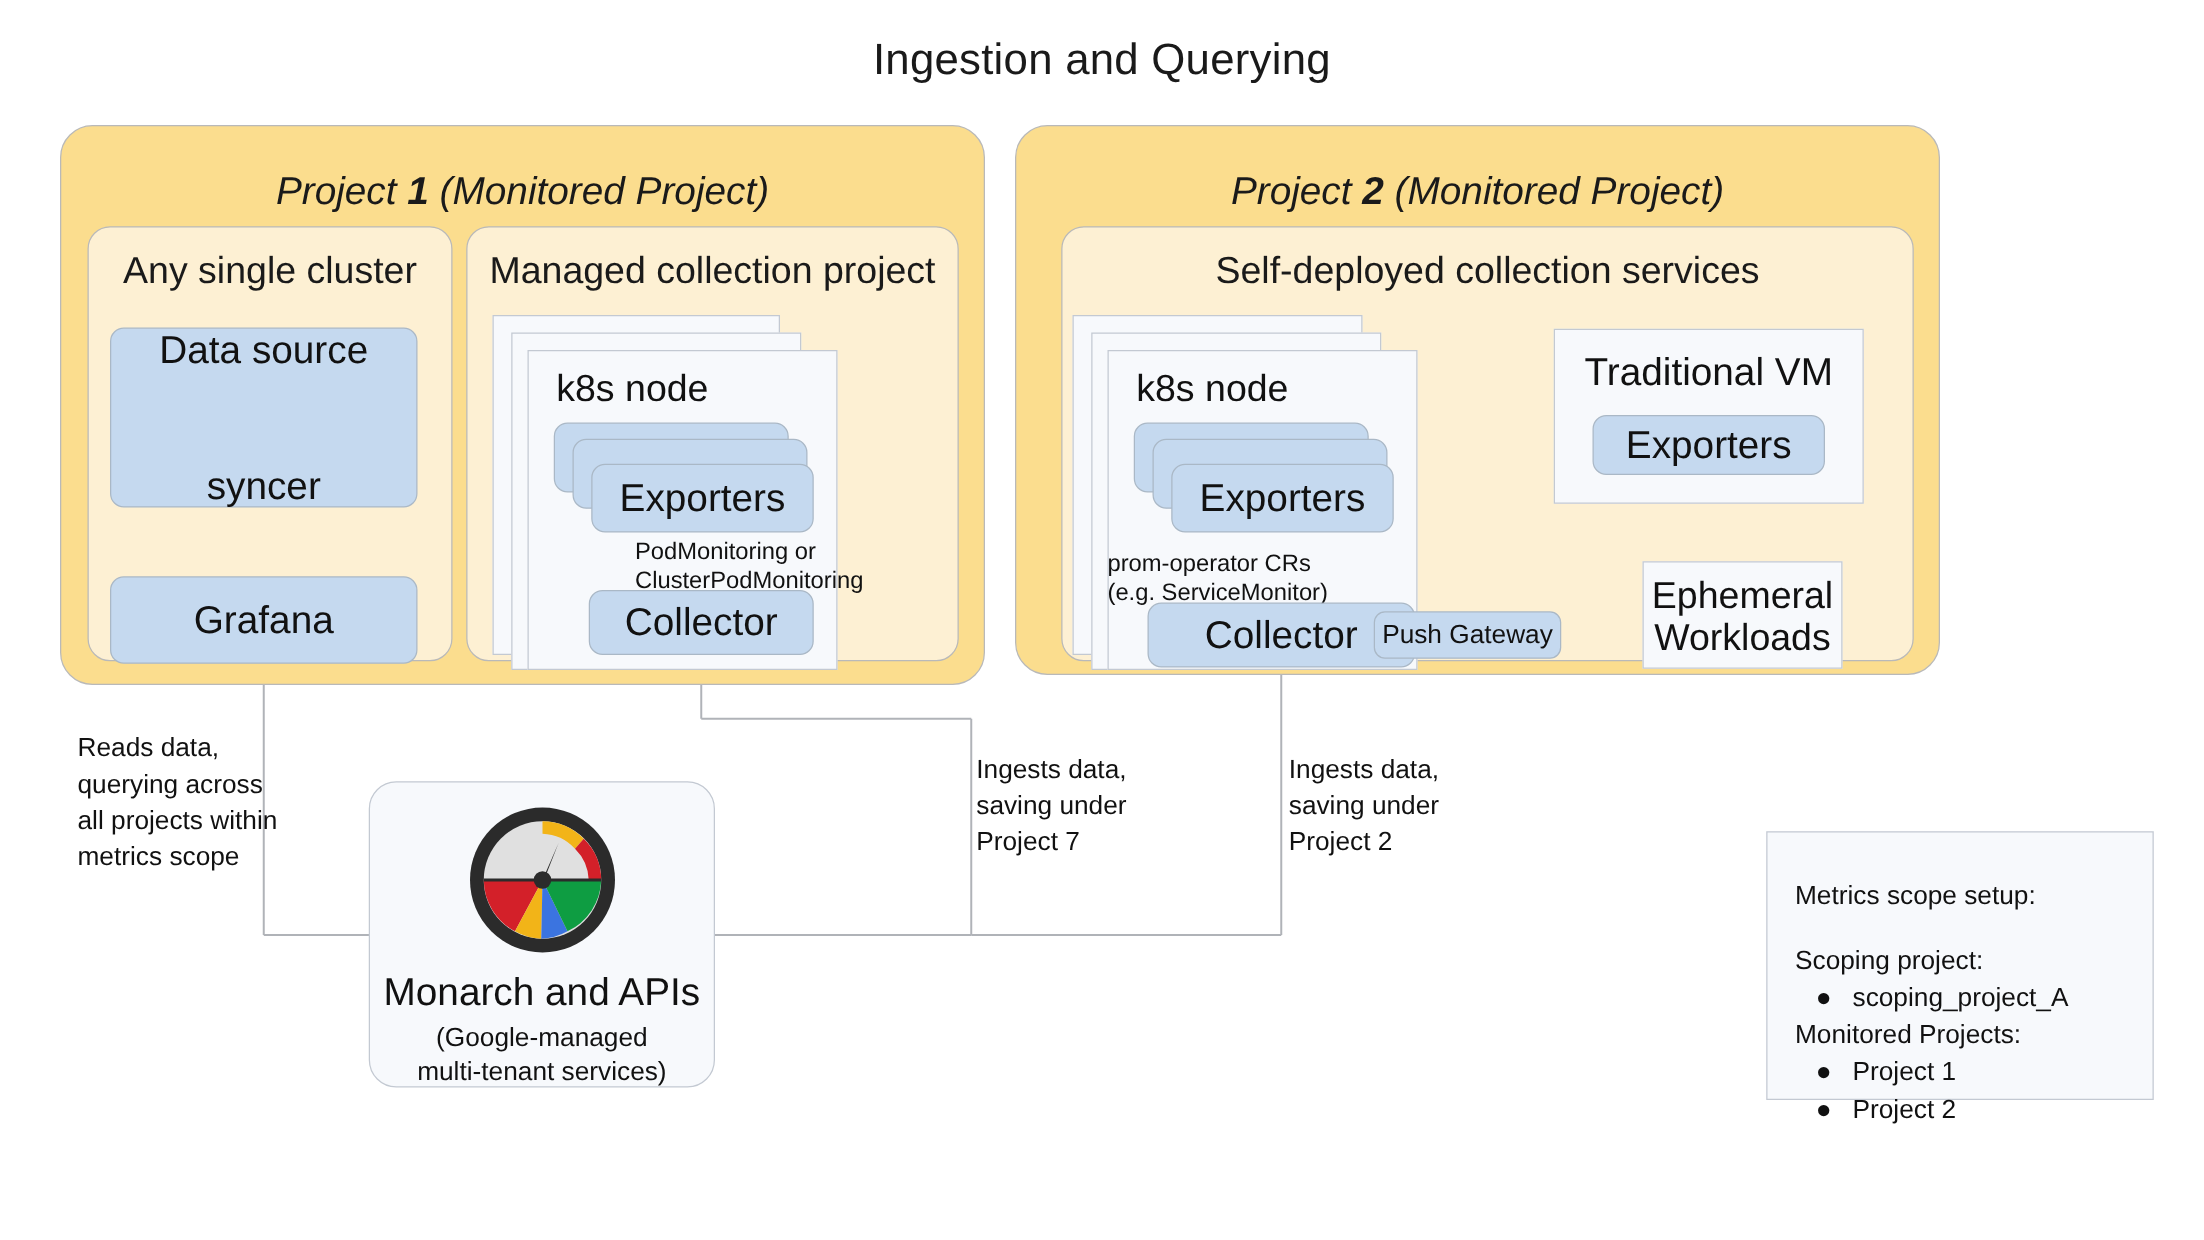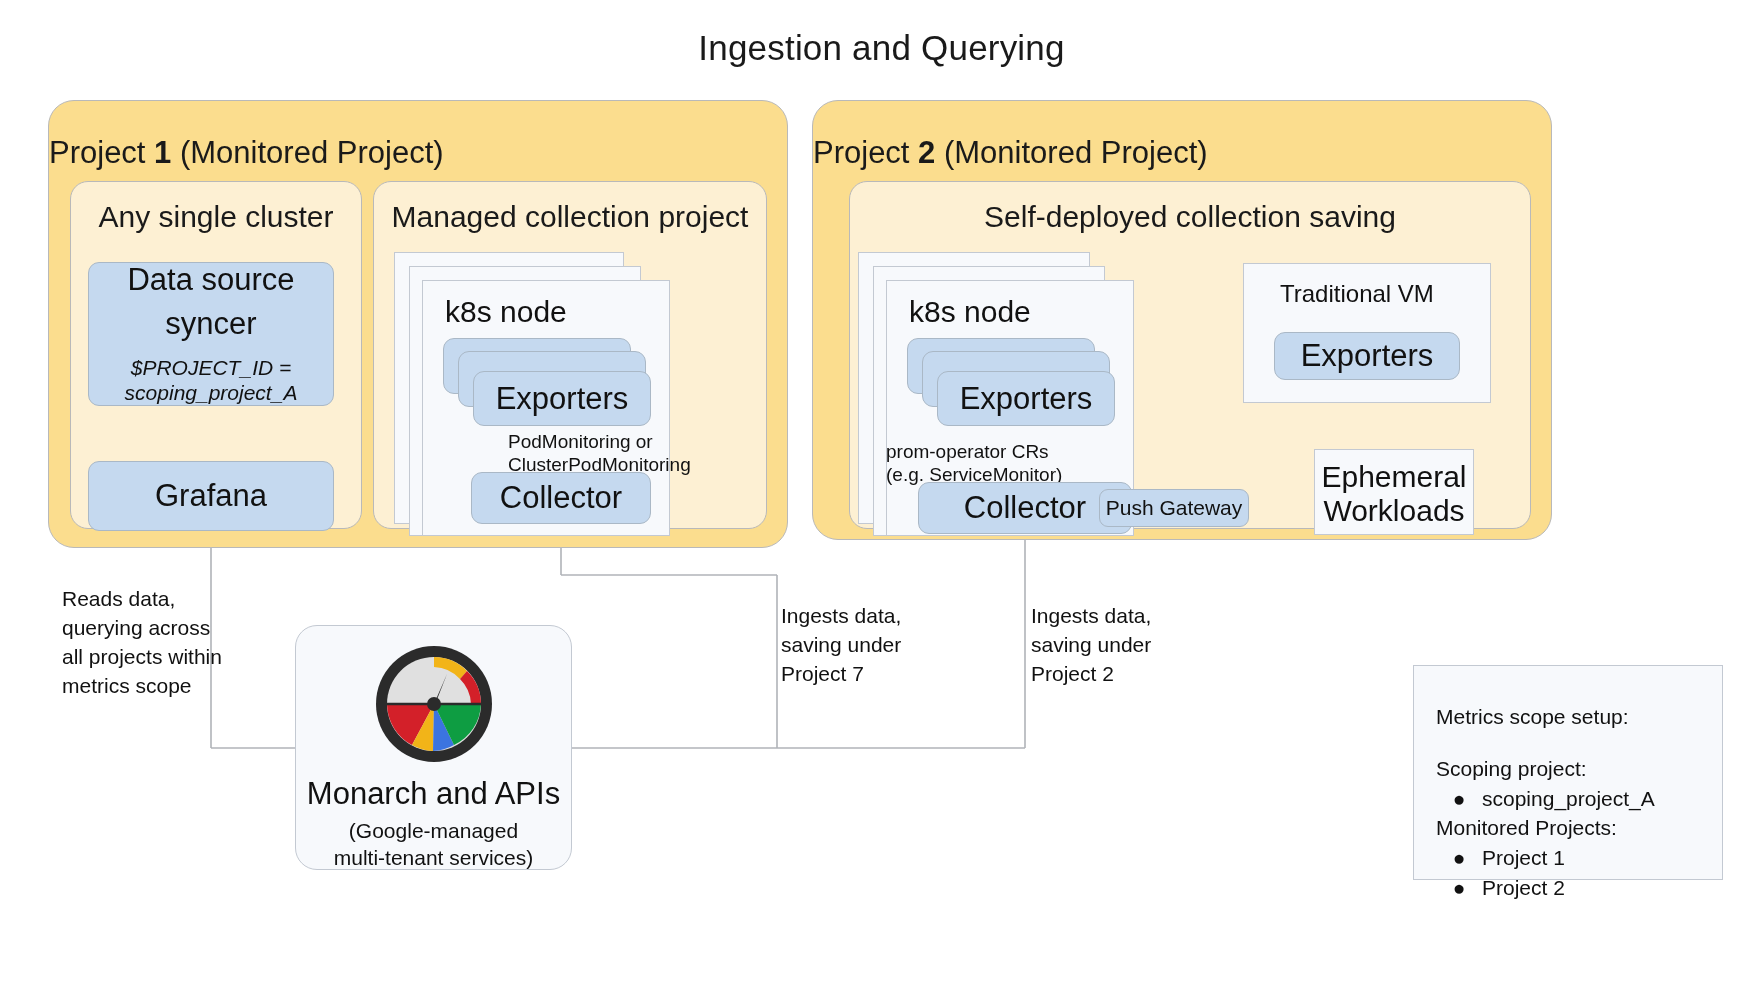--- a/index.html
+++ b/index.html
@@ -5,21 +5,21 @@
   html,body{margin:0;padding:0;background:#ffffff;}
   body{width:1763px;height:992px;position:relative;overflow:hidden;
        font-family:"Liberation Sans","DejaVu Sans",sans-serif;color:#111;}
   .abs{position:absolute;box-sizing:border-box;}
 
   
   #title{left:0;top:28px;width:1763px;text-align:center;font-size:35px;color:#1a1a1a;letter-spacing:.2px;}
 
   
   .project{background:#FBDD8E;border:1px solid #b9b9b9;border-radius:26px;}
-  .project-title{position:absolute;left:0;top:34px;width:100%;font-size:31px;color:#1a1a1a;}
+  .project-title{position:absolute;left:0;top:34px;width:100%;text-align:center;font-size:31px;color:#1a1a1a;font-style:italic;}
   .project-title b{font-weight:bold;}
 
   
   .cluster{background:#FDF0D3;border:1px solid #b9b9b9;border-radius:18px;}
   .cluster-title{position:absolute;left:0;top:18px;width:100%;text-align:center;font-size:30px;color:#1a1a1a;}
 
   
   .node{background:#F7F9FC;border:1px solid #c3c9d2;}
   .node-title{position:absolute;left:22px;top:14px;font-size:30px;color:#111;}
 
@@ -90,21 +90,20 @@
   </div>
 
   <div class="abs cluster" style="left:324px;top:80px;width:394px;height:348px;">
     <div class="cluster-title">Managed collection project</div>
   </div>
 </div>
 
 <div class="abs blue syncer" style="left:88px;top:262px;width:246px;height:144px;">
   <div class="ln">Data source</div>
   <div class="ln">syncer</div>
-  <div class="sub">$PROJECT_ID = scoping_project_A</div>
 </div>
 
 <div class="abs blue" style="left:88px;top:461px;width:246px;height:70px;">Grafana</div>
 
 <div class="abs node" style="left:394px;top:252px;width:230px;height:272px;"></div>
 <div class="abs node" style="left:409px;top:266px;width:232px;height:270px;"></div>
 <div class="abs node" style="left:422px;top:280px;width:248px;height:256px;">
   <div class="node-title">k8s node</div>
 </div>
 
@@ -118,21 +117,21 @@
 </div>
 
 <div class="abs blue" style="left:471px;top:472px;width:180px;height:52px;">Collector</div>
 
 <div class="abs project" style="left:812px;top:100px;width:740px;height:440px;padding-left:36px;">
   <div class="project-title">
     <span>Project </span><b>2</b><span> (Monitored Project)</span>
   </div>
 
   <div class="abs cluster" style="left:36px;top:80px;width:682px;height:348px;">
-    <div class="cluster-title">Self-deployed collection saving</div>
+    <div class="cluster-title">Self-deployed collection services</div>
   </div>
 </div>
 
 <div class="abs node" style="left:858px;top:252px;width:232px;height:272px;"></div>
 <div class="abs node" style="left:873px;top:266px;width:232px;height:270px;"></div>
 <div class="abs node" style="left:886px;top:280px;width:248px;height:256px;">
   <div class="node-title">k8s node</div>
 </div>
 
 <div class="abs blue" style="left:907px;top:338px;width:188px;height:56px;"></div>
@@ -141,21 +140,21 @@
 
 <div class="abs note-sm" style="left:886px;top:440px;width:220px;">
   <div>prom-operator CRs</div>
   <div>(e.g. ServiceMonitor)</div>
 </div>
 
 <div class="abs blue" style="left:918px;top:482px;width:214px;height:52px;">Collector</div>
 <div class="abs blue small" style="left:1099px;top:489px;width:150px;height:38px;">Push Gateway</div>
 
 <div class="abs node" style="left:1243px;top:263px;width:248px;height:140px;">
-  <div style="position:absolute;left:0;top:16px;width:100%;font-size:24px;margin-left:36px;">Traditional VM</div>
+  <div style="position:absolute;left:0;top:16px;width:100%;text-align:center;font-size:31px;">Traditional VM</div>
 </div>
 <div class="abs blue" style="left:1274px;top:332px;width:186px;height:48px;">Exporters</div>
 
 <div class="abs node" style="left:1275px;top:449px;width:160px;height:86px;margin-left:39px;">
   <div style="position:absolute;left:0;top:10px;width:100%;text-align:center;font-size:30px;line-height:1.12;">
     <div>Ephemeral</div>
     <div>Workloads</div>
   </div>
 </div>
 

